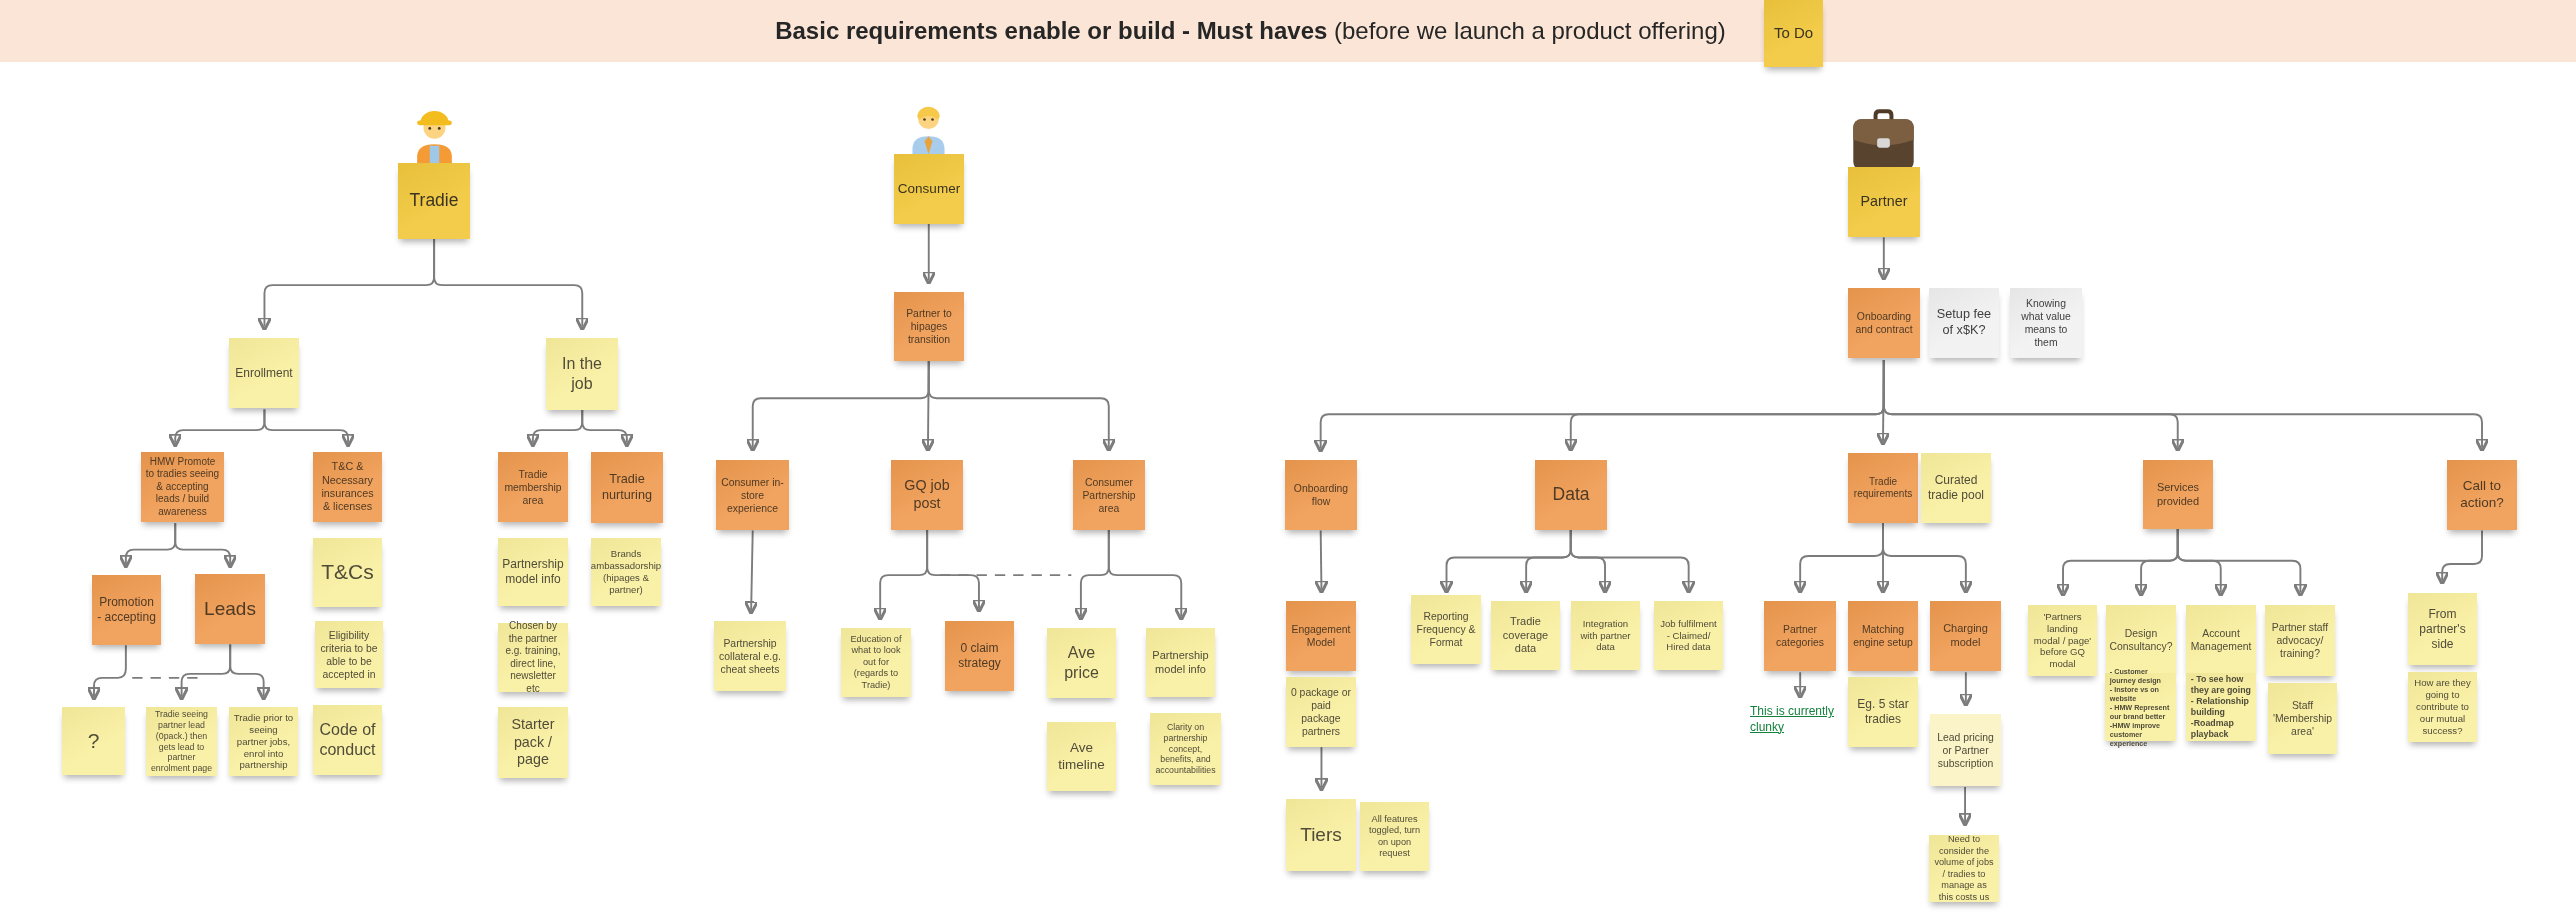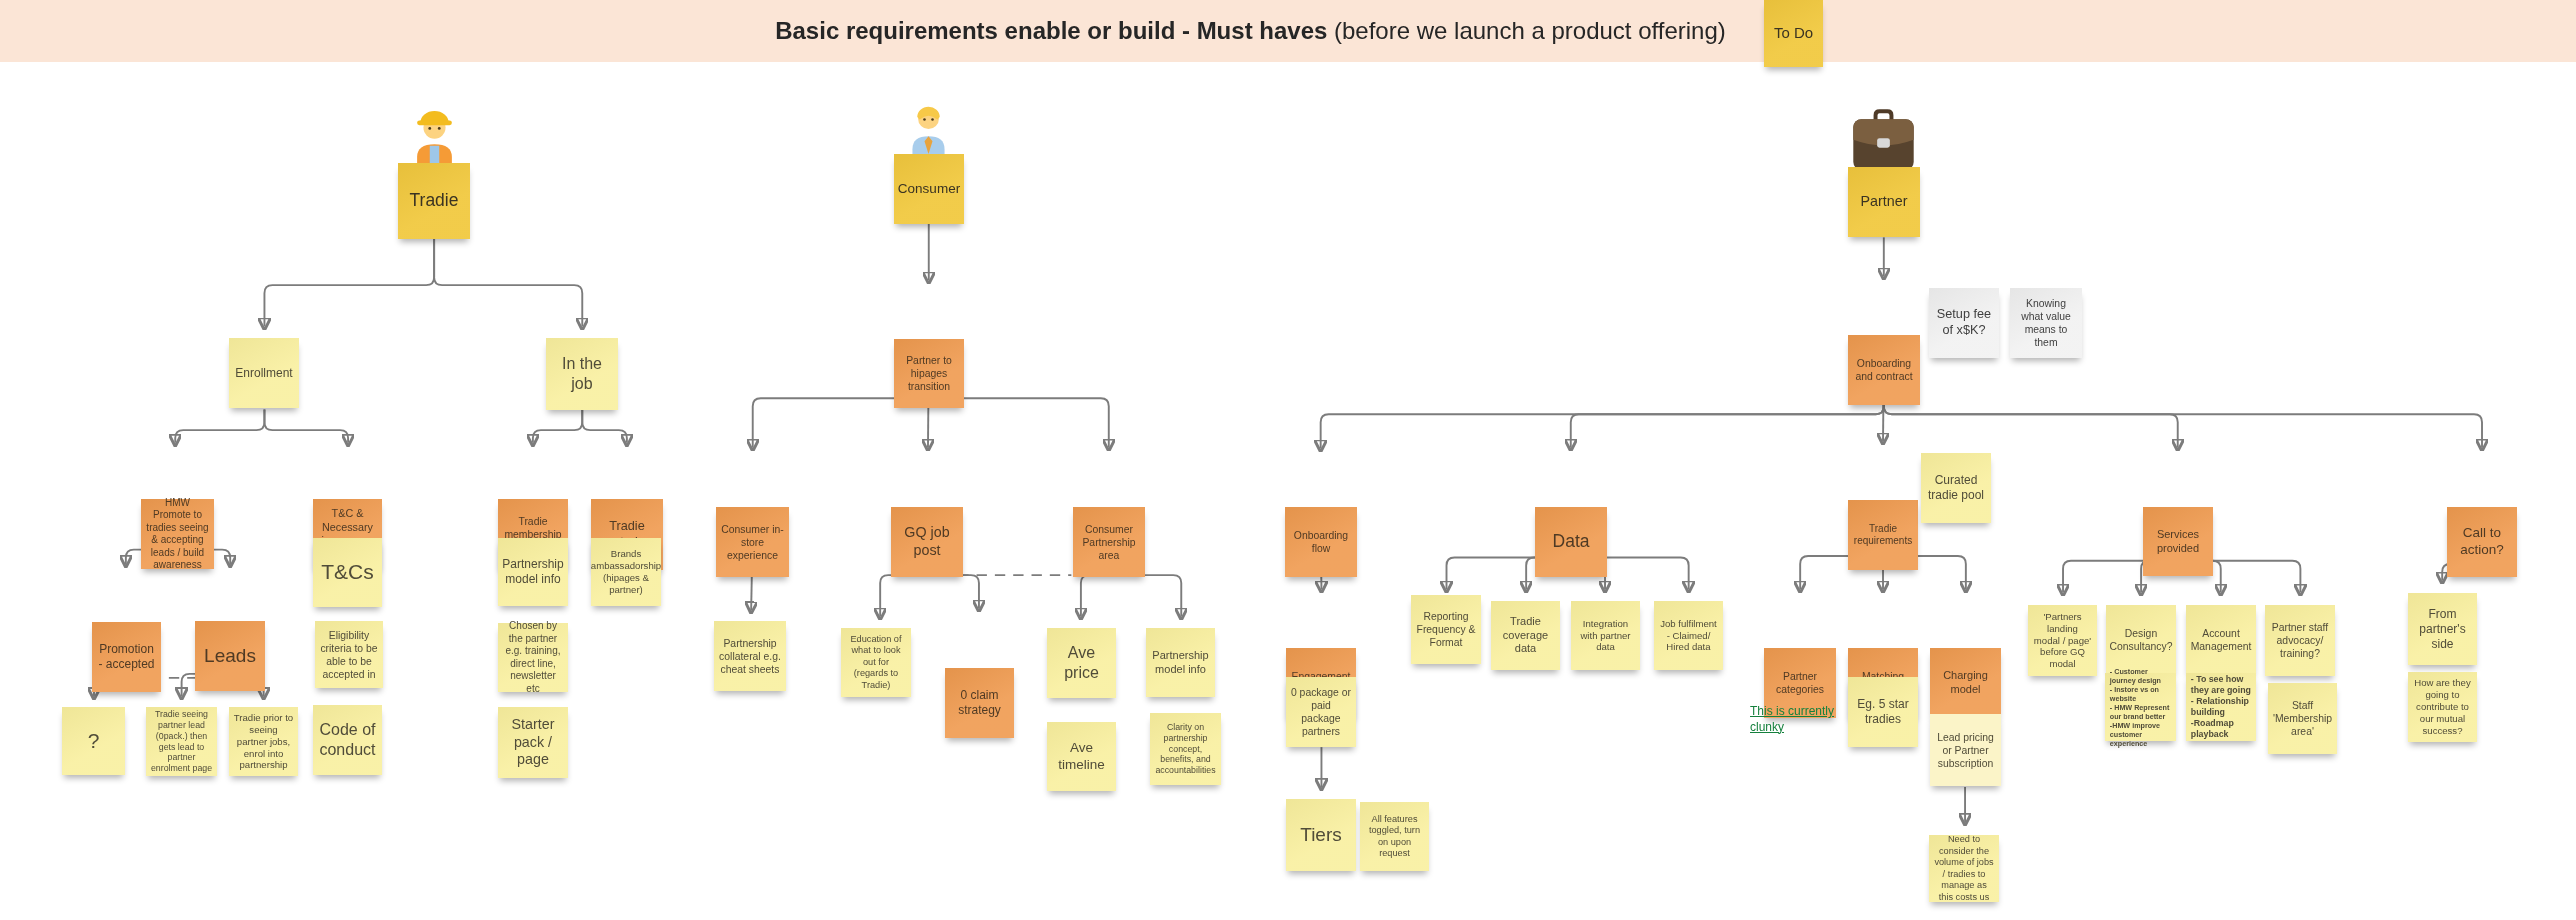--- a/index.html
+++ b/index.html
@@ -21,21 +21,21 @@
   .wires { position:absolute; left:0; top:0; }
   .wires path { stroke:#7c7c7c; stroke-width:2.4; fill:none; }
   .wires path.dashed { stroke-dasharray:13 10; }
   .note {
     position:absolute; box-sizing:border-box; padding:4.8px;
     display:flex; align-items:center; justify-content:center;
     text-align:center; line-height:1.25; white-space:pre-line;
     box-shadow:0 5.6px 6.4px -2.4px rgba(0,0,0,0.30);
   }
   .gold   { background:linear-gradient(150deg,rgba(120,80,0,0.08),rgba(255,255,255,0.05) 60%),#f1c940; color:#3a3322; }
-  .orange { background:linear-gradient(150deg,rgba(122,63,0,0.10),rgba(255,255,255,0.07) 60%),#f09d54; color:#4f3a24;margin-top:47px; }
+  .orange { background:linear-gradient(150deg,rgba(122,63,0,0.10),rgba(255,255,255,0.07) 60%),#f09d54; color:#4f3a24; }
   .yellow { background:linear-gradient(150deg,rgba(110,95,0,0.07),rgba(255,255,255,0.05) 60%),#f9f0a3; color:#504c39; }
   .cream  { background:#fbf4c8; color:#504c39; }
   .white  { background:linear-gradient(150deg,rgba(0,0,0,0.05),rgba(255,255,255,0.05) 60%),#f2f2f2; color:#3f3f3f; }
   .left-note { text-align:left; justify-content:flex-start;font-weight:bold; }
   .plain-text {
     position:absolute; text-align:left; color:#15803d; line-height:1.3;text-decoration:underline;
   }
   .persona-icon { position:absolute; }
 </style>
 </head>
@@ -119,23 +119,23 @@
 <svg class="persona-icon" style="left:1850px;top:108px" width="67" height="62" viewBox="0 0 84 78">
   <path d="M32 16 v-7 q0-5 5-5 h10 q5 0 5 5 v7" stroke="#4f3b28" stroke-width="5" fill="none"></path>
   <rect x="4" y="14" width="76" height="64" rx="10" fill="#57432e"></rect>
   <path d="M4 40 q38 14 76 0 v-16 a10 10 0 0 0 -10 -10 h-56 a10 10 0 0 0 -10 10 z" fill="#7b5f40"></path>
   <rect x="34" y="38" width="16" height="12" rx="3" fill="#d8d8d8"></rect>
 </svg>
 
 <div class="note gold" style="left:398px;top:163px;width:72px;height:76px;font-size:17.5px">Tradie</div>
 <div class="note yellow" style="left:229px;top:338px;width:70px;height:70px;font-size:12px">Enrollment</div>
 <div class="note yellow" style="left:546px;top:338px;width:72px;height:72px;font-size:16px">In the job</div>
-<div class="note orange" style="left:141px;top:452px;width:73px;height:70px;font-size:10px">HMW Promote to tradies seeing &amp; accepting leads / build awareness</div>
+<div class="note orange" style="left:141px;top:452px;width:83px;height:70px;font-size:10px">HMW Promote to tradies seeing &amp; accepting leads / build awareness</div>
 <div class="note orange" style="left:313px;top:452px;width:69px;height:70px;font-size:10.8px">T&amp;C &amp; Necessary insurances &amp; licenses</div>
-<div class="note orange" style="left:92px;top:575px;width:69px;height:70px;font-size:12px">Promotion - accepted</div>
+<div class="note orange" style="left:92px;top:575px;width:69px;height:70px;font-size:12px">Promotion - accepting</div>
 <div class="note orange" style="left:195px;top:574px;width:70px;height:70px;font-size:19px">Leads</div>
 <div class="note yellow" style="left:313px;top:538px;width:69px;height:69px;font-size:21px">T&amp;Cs</div>
 <div class="note yellow" style="left:315px;top:621px;width:68px;height:67px;font-size:10.4px">Eligibility criteria to be able to be accepted in</div>
 <div class="note yellow" style="left:313px;top:705px;width:69px;height:70px;font-size:16px">Code of conduct</div>
 <div class="note yellow" style="left:62px;top:707px;width:63px;height:68px;font-size:21px">?</div>
 <div class="note yellow" style="left:146px;top:707px;width:71px;height:69px;font-size:8.8px">Tradie seeing partner lead (0pack.) then gets lead to partner enrolment page</div>
 <div class="note yellow" style="left:229px;top:707px;width:69px;height:69px;font-size:9.6px">Tradie prior to seeing partner jobs, enrol into partnership</div>
 <div class="note orange" style="left:498px;top:452px;width:70px;height:70px;font-size:10.4px">Tradie membership area</div>
 <div class="note orange" style="left:591px;top:452px;width:72px;height:71px;font-size:12.7px">Tradie nurturing</div>
 <div class="note yellow" style="left:498px;top:538px;width:70px;height:68px;font-size:12px">Partnership model info</div>

